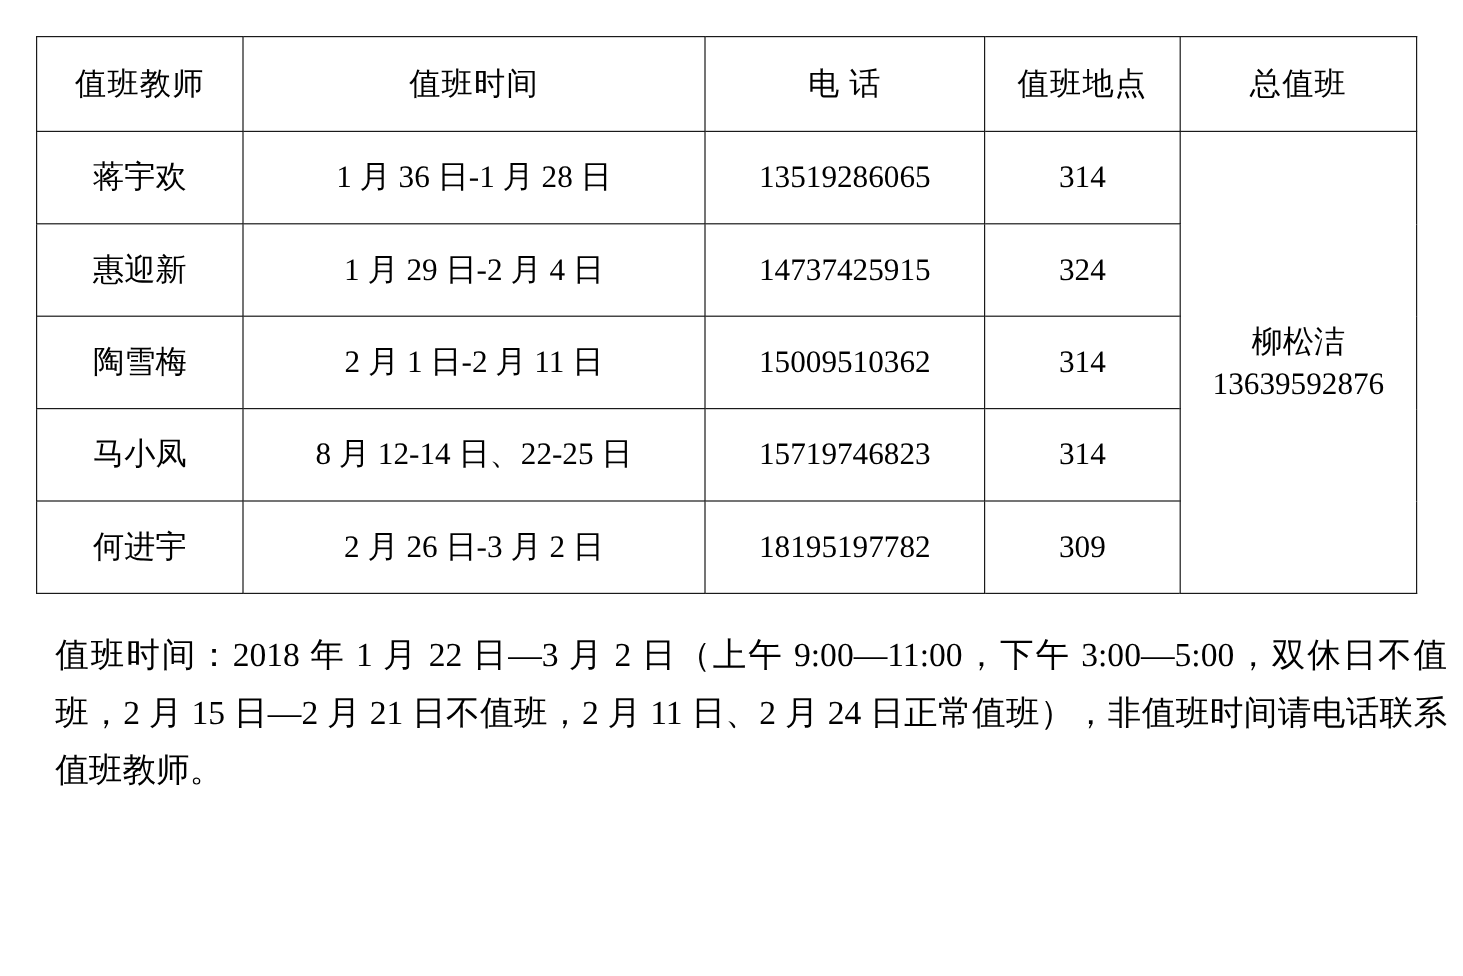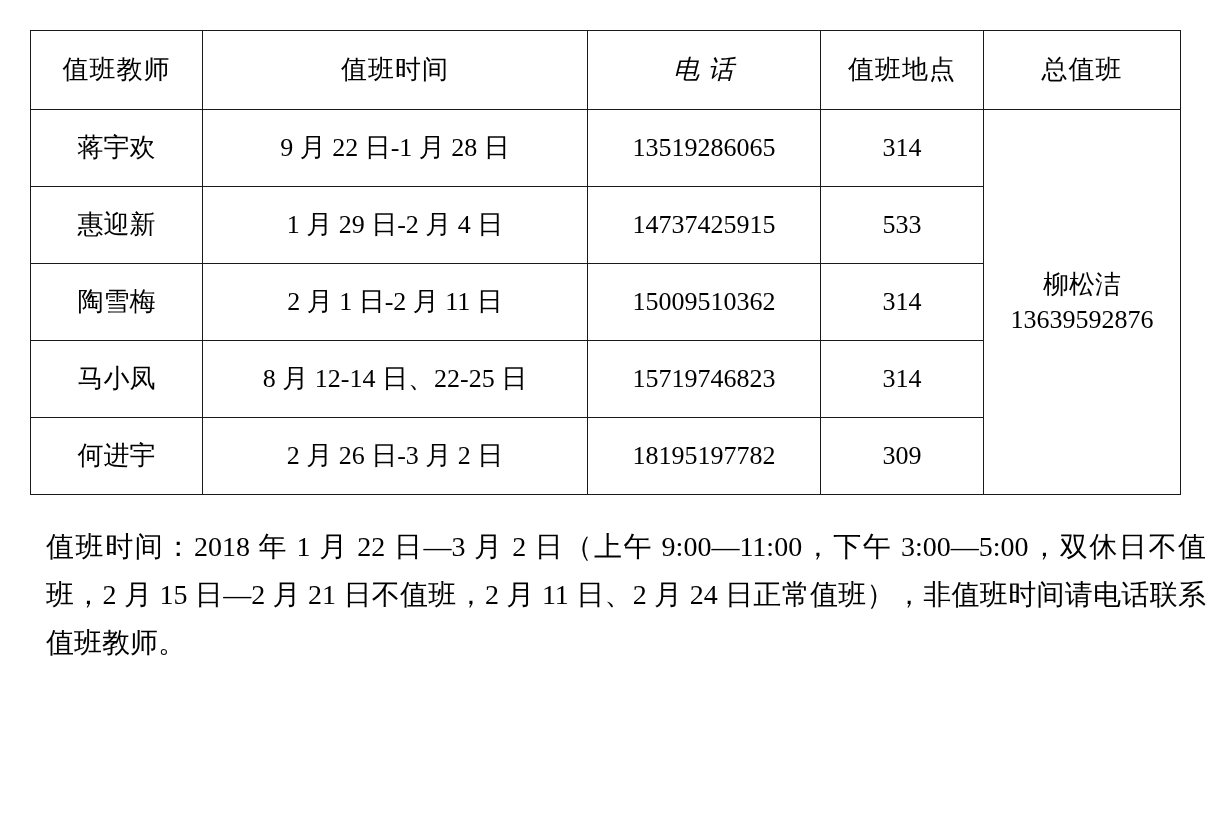--- a/index.html
+++ b/index.html
@@ -47,21 +47,20 @@
   }
   .col-teacher { width: 172px; }
   .col-time    { width: 385px; }
   .col-phone   { width: 233px; }
   .col-place   { width: 163px; }
   .col-chief   { width: 197px; }
 
   .hdr-phone {
     letter-spacing: 10px;
     padding-left: 10px;
-    font-style: italic;
   }
   .chief-cell {
     font-size: 26px;
     line-height: 1.55;
   }
   .chief-name { display: block; font-family: Liberation Serif, serif; }
   .chief-phone { display: block; }
 
   .note {
     margin-top: 22px;
@@ -100,33 +99,33 @@
         <td>值班教师</td>
         <td>值班时间</td>
         <td class="hdr-phone">电  话</td>
         <td>值班地点</td>
         <td>总值班</td>
       </tr>
     </thead>
     <tbody>
       <tr>
         <td>蒋宇欢</td>
-        <td>9 月 22 日-1 月 28 日</td>
+        <td>1 月 36 日-1 月 28 日</td>
         <td>13519286065</td>
         <td>314</td>
         <td class="chief-cell" rowspan="5">
           <span class="chief-name">柳松洁</span>
           <span class="chief-phone">13639592876</span>
         </td>
       </tr>
       <tr>
         <td>惠迎新</td>
         <td>1 月 29 日-2 月 4 日</td>
         <td>14737425915</td>
-        <td>533</td>
+        <td>324</td>
       </tr>
       <tr>
         <td>陶雪梅</td>
         <td>2 月 1 日-2 月 11 日</td>
         <td>15009510362</td>
         <td>314</td>
       </tr>
       <tr>
         <td>马小凤</td>
         <td>8 月 12-14 日、22-25 日</td>

